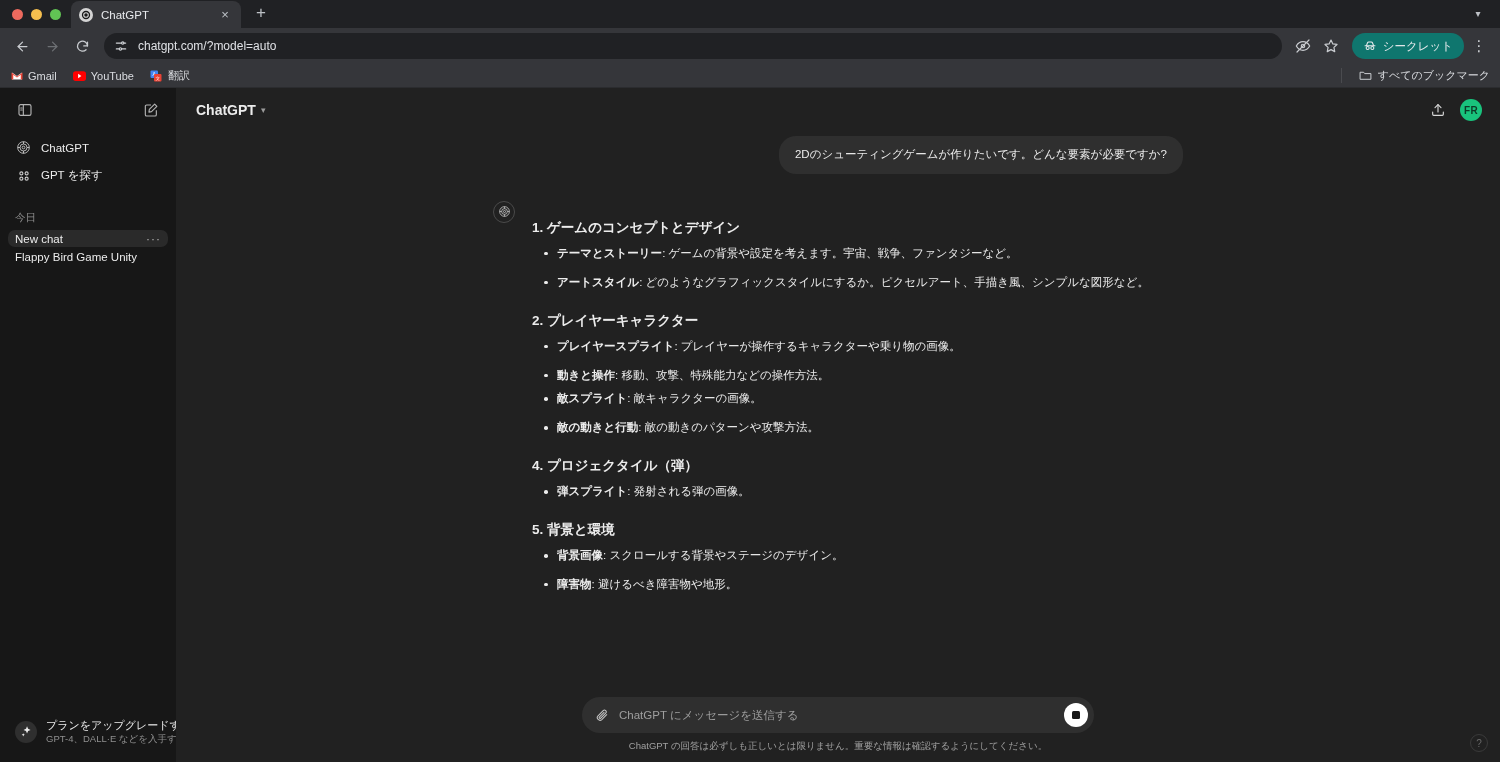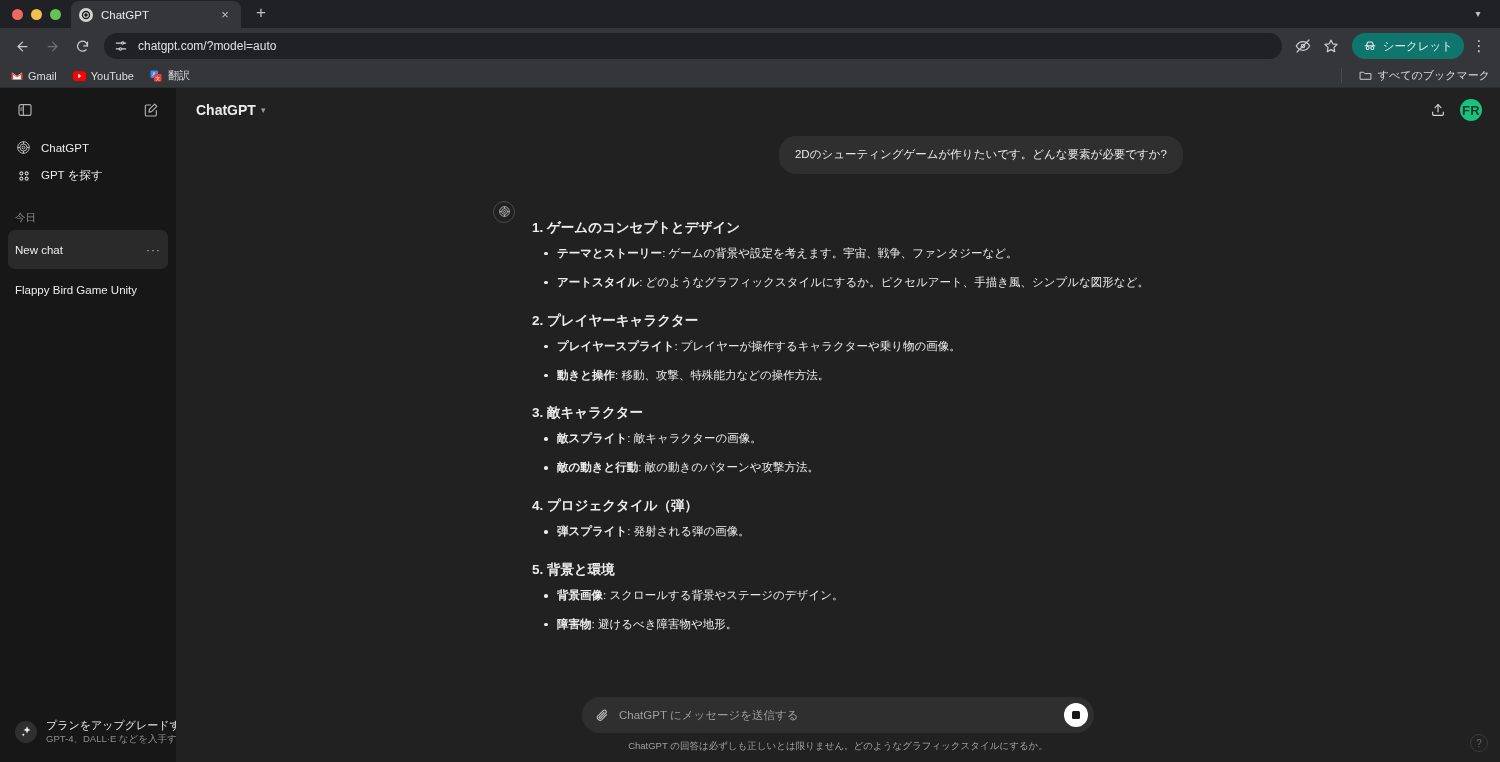--- a/index.html
+++ b/index.html
@@ -156,21 +156,21 @@
   .sb-navitem-ico { width: 17px; height: 17px; flex: 0 0 17px; display:flex; align-items:center; justify-content:center; color:#cdcdcd; }
   .sb-navitem-label { font-size: 11.5px; color: #ececec; white-space: nowrap; }
 
   .sb-section {
     font-size: 10.5px; color: #8f8f8f;
     padding: 0 7px; margin-top: 22px; margin-bottom: 5px;
     height: 14px; display: flex; align-items: center;
   }
   .sb-list { display: flex; flex-direction: column; gap: 1px; }
   .sb-chat {
-    height: 39px; border-radius: 7px;
+    height: 17px; border-radius: 7px;
     display: flex; align-items: center;
     padding: 0 7px; gap: 4px;
   }
   .sb-chat.active { background: #2a2a2a; }
   .sb-chat-label {
     font-size: 11.5px; color: #ececec;
     white-space: nowrap; overflow: hidden; text-overflow: ellipsis;
     flex: 1 1 auto;
   }
   .sb-chat-dots { color: #b4b4b4; font-size: 12px; letter-spacing: 1px; line-height: 1; flex: 0 0 auto; }
@@ -207,21 +207,21 @@
   .mh-spacer { flex: 1 1 auto; }
   .mh-icon {
     width: 28px; height: 28px; border-radius: 7px;
     display: flex; align-items: center; justify-content: center;
     color: #d8d8d8;
   }
   .avatar {
     width: 22px; height: 22px; border-radius: 50%;
     background: #19c37d;
     display: flex; align-items: center; justify-content: center;
-    font-size: 13px; color: #0d3b28; font-weight: 700;
+    font-size: 10px; color: #0d3b28; font-weight: 700;
     margin-left: 8px; letter-spacing: .3px;
   }
 
   .thread {
     flex: 1 1 auto;
     overflow: hidden;
     display: flex; flex-direction: column; align-items: center;
     padding-top: 8px;
     min-height: 0;
   }
@@ -572,21 +572,20 @@
               <h3 class="md-h3">2. プレイヤーキャラクター</h3>
               <ul class="md-ul">
                 <li class="md-li">
                   <b>プレイヤースプライト</b><span>: プレイヤーが操作するキャラクターや乗り物の画像。</span>
                 </li>
                 <li class="md-li">
                   <b>動きと操作</b><span>: 移動、攻撃、特殊能力などの操作方法。</span>
                 </li>
               </ul>
 
-              <h3 class="md-h3">3. 敵キャラクター</h3>
               <ul class="md-ul">
                 <li class="md-li">
                   <b>敵スプライト</b><span>: 敵キャラクターの画像。</span>
                 </li>
                 <li class="md-li">
                   <b>敵の動きと行動</b><span>: 敵の動きのパターンや攻撃方法。</span>
                 </li>
               </ul>
 
               <h3 class="md-h3">4. プロジェクタイル（弾）</h3>
@@ -617,19 +616,19 @@
           <span class="clip-icon">
             <svg width="14" height="14" viewBox="0 0 24 24" fill="none" stroke="currentColor" stroke-width="1.8" stroke-linecap="round" stroke-linejoin="round">
               <path d="M20 11.5l-8.3 8.3a4.6 4.6 0 01-6.5-6.5l8.8-8.8a3 3 0 014.3 4.3l-8.8 8.8a1.5 1.5 0 01-2.1-2.1l8.1-8.1"></path>
             </svg>
           </span>
           <input class="composer-input" type="text" placeholder="ChatGPT にメッセージを送信する" style="">
           <span class="stop-btn">
             <span class="stop-sq"></span>
           </span>
         </div>
-        <div class="disclaimer">ChatGPT の回答は必ずしも正しいとは限りません。どのようなグラフィックスタイルにするか。</div>
+        <div class="disclaimer">ChatGPT の回答は必ずしも正しいとは限りません。重要な情報は確認するようにしてください。</div>
       </div>
 
       <div class="help-btn">?</div>
     </main>
   </div>
 </div>
 
 </body></html>

